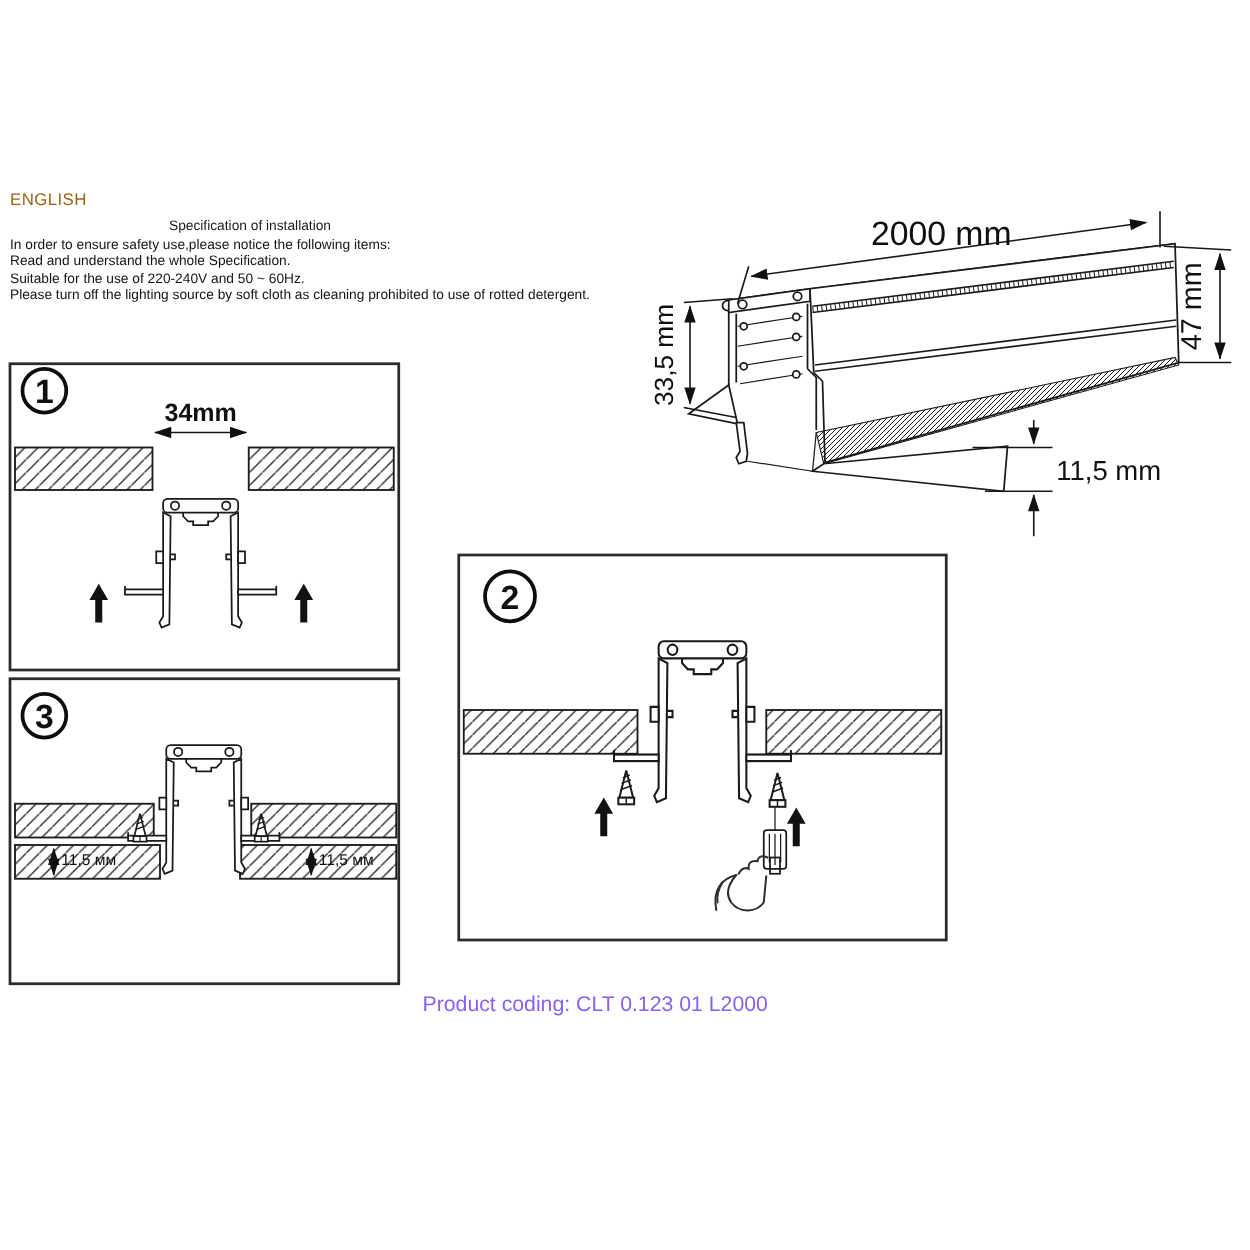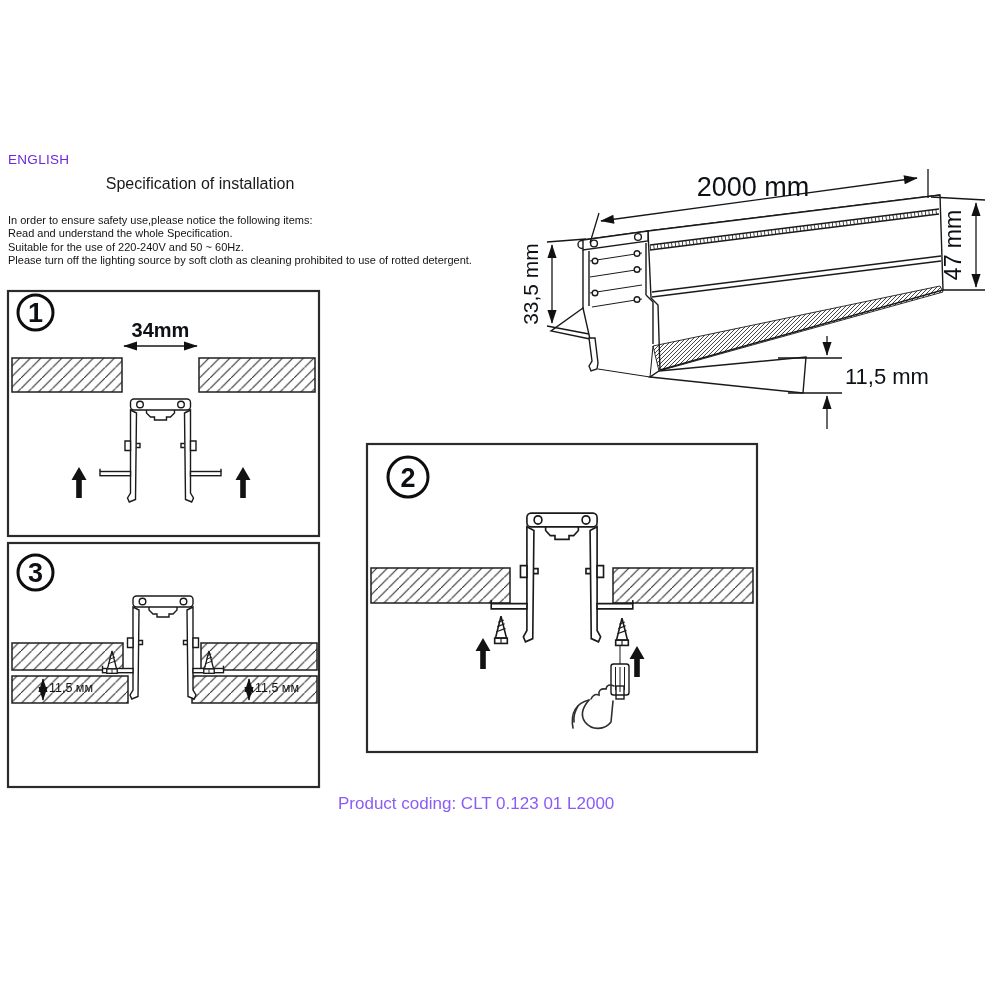--- a/index.html
+++ b/index.html
@@ -1,23 +1,23 @@
 <!DOCTYPE html>
 <html><head>
 <meta charset="utf-8">
 <style>
   html,body{margin:0;padding:0;}
   body{
     width:1000px;height:1000px;position:relative;background:#ffffff;
     font-family:"Liberation Sans",sans-serif;color:#111;overflow:hidden;
   }
   .abs{position:absolute;}
-  #lang-label{left:8px;top:152px;font-size:13.5px;letter-spacing:.3px;color:#6d28d9;}
-  #spec-title{left:0;top:175px;width:400px;text-align:center;font-size:16px;color:#1a1a1a;}
-  #instructions{left:8px;top:190px;width:470px;font-size:11px;line-height:13.4px;color:#141414;margin-top:24px;}
+  #lang-label{left:8px;top:152px;font-size:13.5px;letter-spacing:.3px;color:#a16207;}
+  #spec-title{left:0;top:175px;width:400px;text-align:center;font-size:11px;color:#1a1a1a;}
+  #instructions{left:8px;top:190px;width:470px;font-size:11px;line-height:13.4px;color:#141414;}
   #product-coding{left:338px;top:794px;font-size:17px;color:#8b5cf6;}
   #artwork{left:0;top:0;width:1000px;height:1000px;}
   svg text{font-family:"Liberation Sans",sans-serif;fill:#0d1116;}
   .w{fill:#ffffff;stroke:#1a1a1a;stroke-width:1.4;}
   .nf{fill:none;stroke:#1a1a1a;stroke-width:1.4;}
   .thin{fill:none;stroke:#1a1a1a;stroke-width:1;}
   .dim{fill:none;stroke:#14181c;stroke-width:1.3;}
   .box{fill:#ffffff;stroke:#2b2b2b;stroke-width:2.2;}
   .hatchrect{fill:url(#hatch);stroke:#1f1f1f;stroke-width:1.5;}
   .badge{fill:none;stroke:#0d0d0d;stroke-width:3;}

